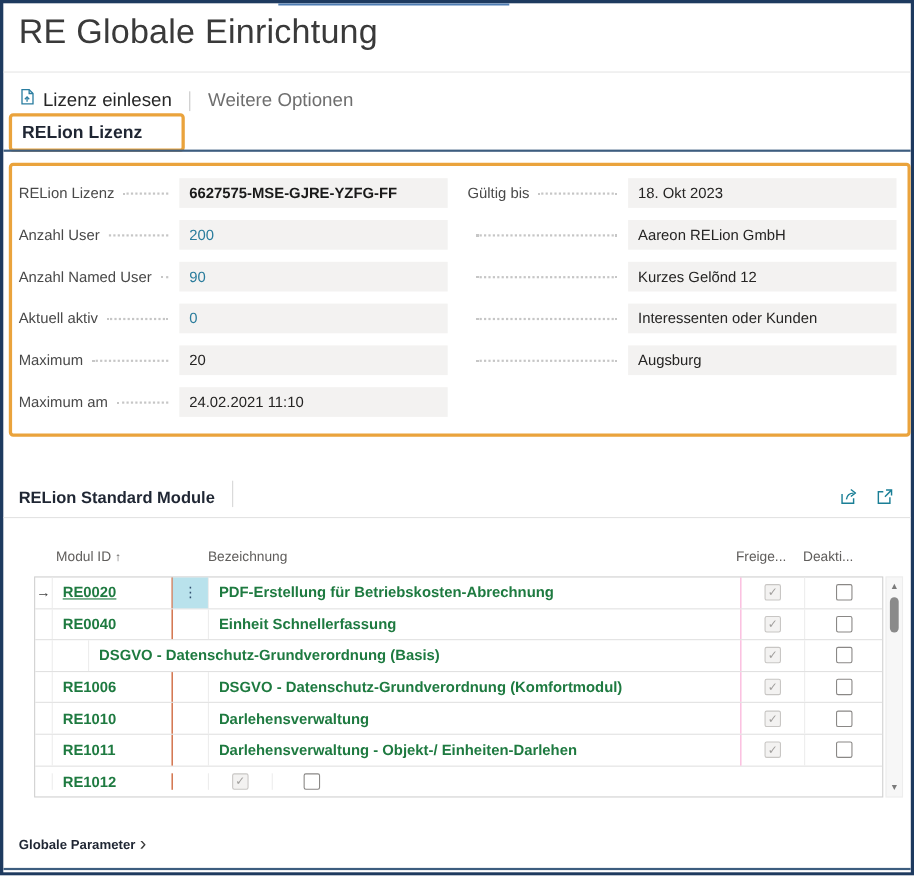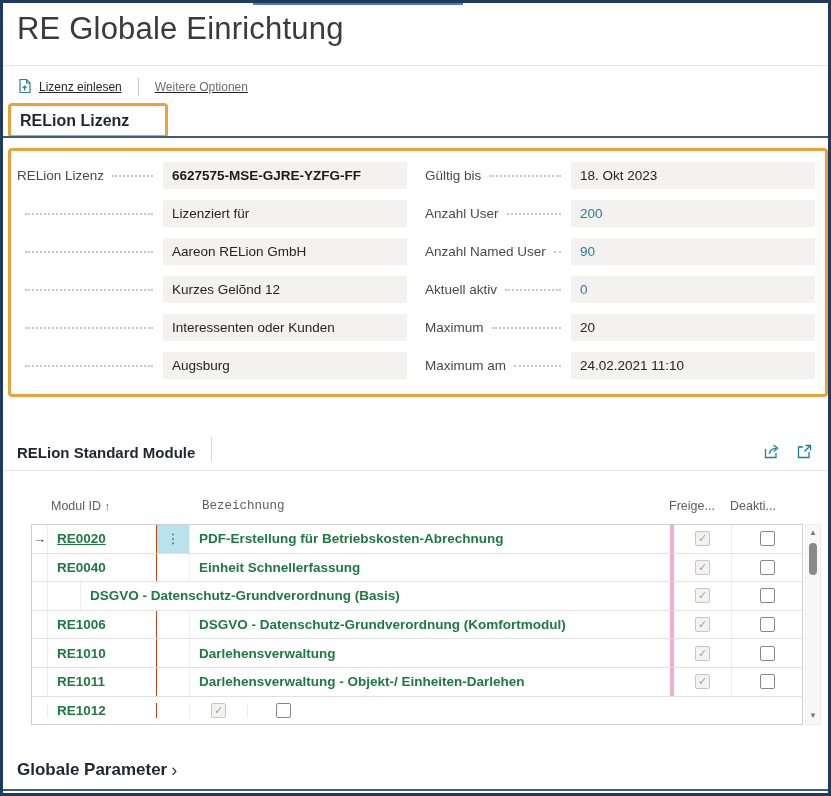--- a/index.html
+++ b/index.html
@@ -7,21 +7,21 @@
     position:relative;width:831px;height:796px;box-sizing:border-box;
     border:3px solid #1e3a5f;background:#fff;overflow:hidden;
     font-family:"Liberation Sans",sans-serif;color:#252423;
   }
   .top-accent{position:absolute;top:0;left:250px;width:210px;height:2px;background:#4f7db3;}
 
   
   .page-title{position:absolute;top:8px;left:14px;font-size:31px;font-weight:300;color:#3a3a3a;letter-spacing:.2px;}
   .title-divider{position:absolute;top:62px;left:0;right:0;height:1px;background:#e6e6e6;}
 
-  .toolbar{position:absolute;top:70px;left:14px;height:28px;display:flex;align-items:center;font-size:12px;text-decoration:underline;}
+  .toolbar{position:absolute;top:70px;left:14px;height:28px;display:flex;align-items:flex-end;font-size:17px;}
   .tb-btn{display:flex;align-items:center;gap:6px;color:#262626;cursor:pointer;}
   .tb-sep{width:1px;height:18px;background:#c8c8c8;margin:0 16px;}
   .tb-more{color:#6e6e6e;cursor:pointer;}
 
   
   .hl-box{border:3px solid #eaa33c;border-radius:4px;background:#fff;}
   .sec1-box{position:absolute;top:100px;left:5px;width:160px;height:35px;display:flex;align-items:center;box-sizing:border-box;}
   .sec1-title{font-size:16px;font-weight:bold;color:#1f2633;padding-left:9px;white-space:nowrap;}
   .navy-line{position:absolute;left:0;right:0;height:2px;background:#3d5d7f;}
   .line-sec1{top:133px;}
@@ -48,21 +48,21 @@
   .mod-header{position:absolute;top:434px;left:14px;right:14px;display:flex;align-items:flex-end;}
   .mod-title{font-size:15px;font-weight:bold;color:#1f2633;white-space:nowrap;}
   .mod-sep{width:1px;height:24px;background:#d6d6d6;margin-left:16px;}
   .mod-icons{margin-left:auto;display:flex;gap:14px;align-items:center;}
   .mod-icons .icn{cursor:pointer;display:flex;}
   .line-mod{position:absolute;top:467px;left:0;right:0;height:1px;background:#e3e3e3;}
 
   .col-headers{position:absolute;top:496px;left:0;right:0;height:18px;font-size:12.5px;color:#605e5c;}
   .col-h{position:absolute;white-space:nowrap;}
   .ch-id{left:48px;}
-  .ch-bez{left:199px;font-family:Liberation Mono, monospace;}
+  .ch-bez{left:186px;}
   .ch-frei{left:666px;}
   .ch-deak{left:727px;}
   .sort-arrow{font-size:11px;color:#605e5c;}
 
   
   .mod-table{
     position:absolute;top:521px;left:28px;width:772px;
     border:1px solid #d0d0d0;border-bottom:1px solid #d0d0d0;box-sizing:border-box;background:#fff;
   }
   .trow{display:flex;align-items:stretch;height:27.6px;border-bottom:1px solid #e1e1e1;}
@@ -71,39 +71,39 @@
   .c-sel{width:16px;justify-content:center;border-right:1px solid #ededed;}
   .sel-arrow{visibility:hidden;font-size:13px;color:#444;}
   .trow.selected .sel-arrow{visibility:visible;}
   .c-id{width:109px;padding-left:9px;border-right:1px solid #c2410c;}
   .id-link{font-size:13.5px;font-weight:bold;color:#1e7a40;cursor:pointer;}
   .trow.selected .id-link{text-decoration:underline;}
   .c-menu{width:33px;justify-content:center;border-right:1px solid #ededed;color:#32506e;font-size:13px;cursor:pointer;}
   .trow.selected .c-menu{background:#b9e2ec;}
   .menu-glyph{visibility:hidden;}
   .trow.selected .menu-glyph{visibility:visible;}
-  .c-name{flex:1;padding-left:9px;border-right:4px solid #f9a8d4;font-size:13.5px;font-weight:bold;color:#1e7a40;overflow:hidden;white-space:nowrap;}
+  .c-name{flex:1;padding-left:9px;border-right:1px solid #f9a8d4;font-size:13.5px;font-weight:bold;color:#1e7a40;overflow:hidden;white-space:nowrap;}
   .c-frei{width:58px;justify-content:center;border-right:1px solid #ededed;}
   .c-deak{width:70px;justify-content:center;}
   .cb{width:15px;height:15px;border:1px solid #8a8886;border-radius:2px;background:#fff;
       display:flex;align-items:center;justify-content:center;font-size:11px;color:transparent;box-sizing:border-box;}
   .cb.checked{background:#f3f2f1;border-color:#c8c6c4;color:#a19f9d;}
   .cb.disabled{cursor:default;}
   .cb:not(.disabled){cursor:pointer;}
 
   
   .scrollbar{position:absolute;top:521px;right:7px;width:16px;height:201px;background:#f7f7f7;border:1px solid #ededed;box-sizing:border-box;}
   .sb-arrow{position:absolute;left:0;right:0;text-align:center;font-size:8px;color:#7a7a7a;cursor:pointer;line-height:14px;}
   .sb-up{top:1px;}
   .sb-down{bottom:1px;}
   .sb-thumb{position:absolute;top:18px;left:3px;width:8px;height:32px;background:#8a8a8a;border-radius:4px;cursor:grab;}
 
   
   .footer-sec{position:absolute;top:757px;left:14px;display:flex;align-items:center;gap:4px;cursor:pointer;}
-  .footer-title{font-size:17px;font-weight:bold;color:#1f2633;}
+  .footer-title{font-size:12px;font-weight:bold;color:#1f2633;}
   .chev{font-size:18px;color:#3a3a3a;line-height:15px;}
   .line-footer{top:786px;}
 </style>
 </head>
 <body>
 
 <div class="frame">
   <div class="top-accent"></div>
 
   <div class="page-title">RE Globale Einrichtung</div>
@@ -141,27 +141,20 @@
         </div>
     </div>
     <div class="field">
       <span class="lbl">Gültig bis</span>
       <span class="dots"></span>
       <div class="vbox">
           <span>18. Okt 2023</span>
         </div>
     </div>
 
-    <div class="field">
-      <span class="lbl"></span>
-      <span class="dots"></span>
-      <div class="vbox">
-          <span>Lizenziert für</span>
-        </div>
-    </div>
     <div class="field">
       <span class="lbl">Anzahl User</span>
       <span class="dots"></span>
       <div class="vbox num link">
           <span>200</span>
         </div>
     </div>
 
     <div class="field">
       <span class="lbl"></span>

